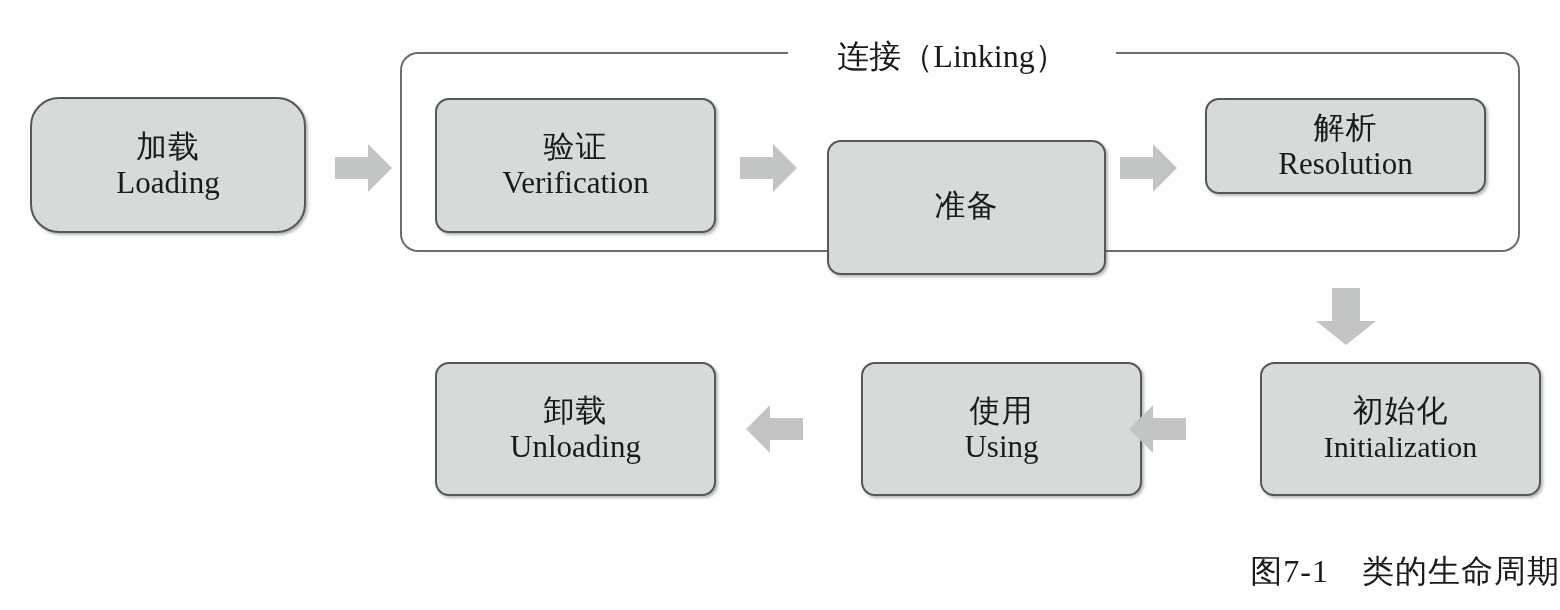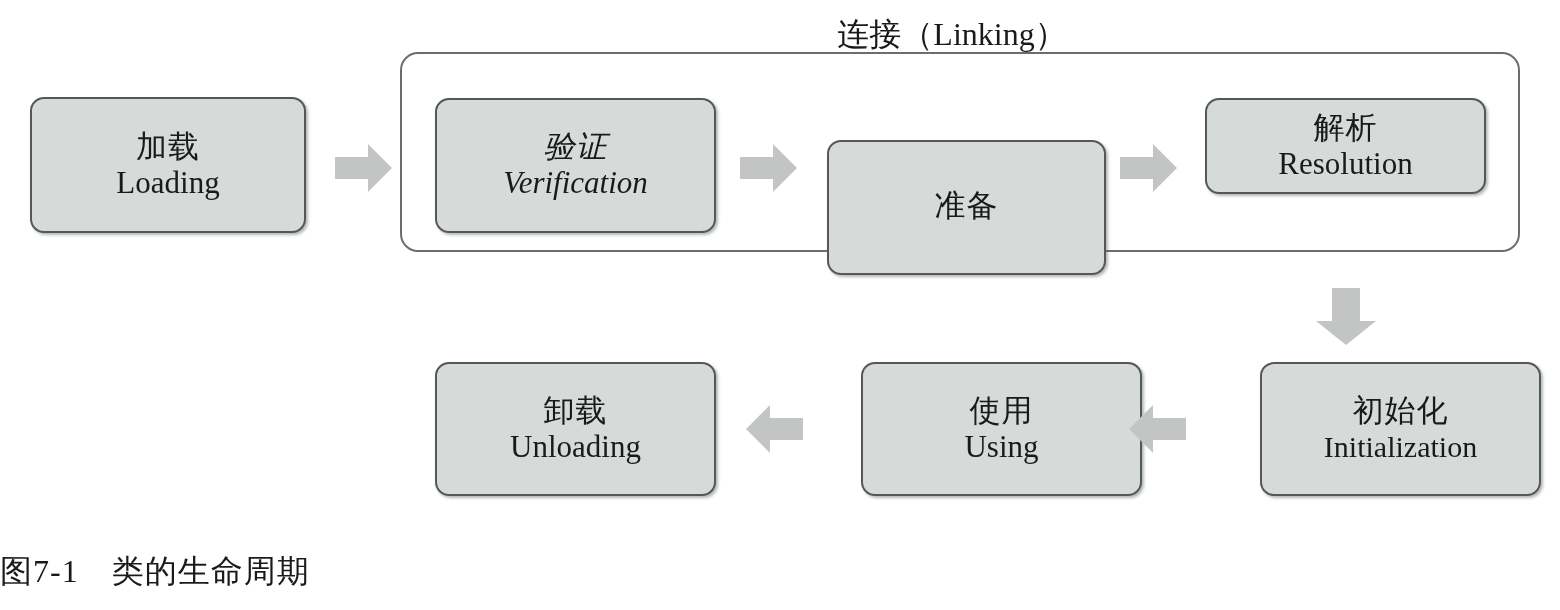--- a/index.html
+++ b/index.html
@@ -66,41 +66,41 @@
   
   .arrow {
     position: absolute;
   }
   .arrow svg { display: block; }
 
   
   .caption {
     position: absolute;
     width: 100%;
-    text-align: left;
+    text-align: right;
     font-size: 32px;
     letter-spacing: 1px;
     white-space: pre;
   }
 </style>
 </head>
 <body>
 
 <div id="canvas">
 
   <div class="group-frame" style="left:400px; top:52px; width:1120px; height:200px;"></div>
 
-  <div class="group-label" style="left:810px; top:18px; width:300px; margin-left:-22px;">连接（Linking）</div>
+  <div class="group-label" style="left:810px; top:40px; width:300px; margin-left:-22px;">连接（Linking）</div>
 
-  <div class="node" style="left:30px; top:97px; width:276px; height:136px;">
+  <div class="node" style="left:30px; top:97px; width:276px; height:136px;border-radius:29px;">
     <span class="cn">加载</span>
     <span class="en">Loading</span>
   </div>
 
-  <div class="node" style="left:435px; top:98px; width:281px; height:135px;font-style:italic;">
+  <div class="node" style="left:435px; top:98px; width:281px; height:135px;">
     <span class="cn">验证</span>
     <span class="en">Verification</span>
   </div>
 
   <div class="node" style="left:827px; top:98px; width:279px; height:135px;margin-top:42px;">
     <span class="cn">准备</span>
   </div>
 
   <div class="node" style="left:1205px; top:98px; width:281px; height:96px;">
     <span class="cn">解析</span>

